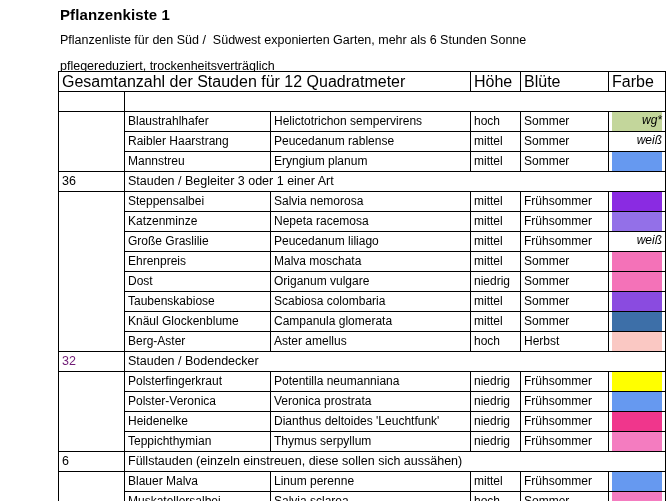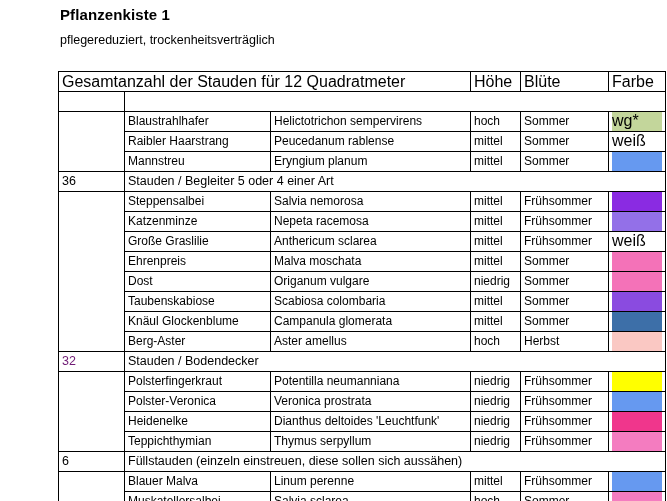--- a/index.html
+++ b/index.html
@@ -111,32 +111,34 @@
   td.farbe-cell {
     text-align: center;
     padding: 0;
   }
   td.farbe-cell .swatch {
     display: block;
     width: 100%;
     height: 100%;
     min-height: 17px;
     line-height: 17px;
-    text-align: left;
-    font-size: 16px;
+    text-align: right;
+    font-size: 12px;
+    font-style: italic;
   }
   .hoehe-cell, .bluete-cell { font-size: 12px; }
 </style>
 </head>
 <body>
 
 <div id="page">
 
   <div id="heading-block">
     <div id="doc-title">Pflanzenkiste 1</div>
+    <div class="subtitle-line">Pflanzenliste für den Süd /  Südwest exponierten Garten, mehr als 6 Stunden Sonne</div>
     <div class="subtitle-line">pflegereduziert, trockenheitsverträglich</div>
   </div>
 
   <table id="plant-table">
     <colgroup>
       <col class="c-count">
         <col class="c-common">
         <col class="c-bot">
       <col class="c-hoehe">
         <col class="c-bluete">
@@ -176,21 +178,21 @@
           <td class="common-cell">Mannstreu</td>
           <td class="bot-cell">Eryngium planum</td>
           <td class="hoehe-cell">mittel</td>
           <td class="bluete-cell">Sommer</td>
           <td class="farbe-cell">
             <span class="swatch" style="background: rgb(102, 153, 240);"></span>
           </td>
         </tr>
         <tr class="group-row g-pink">
           <td class="group-count">36</td>
-          <td class="group-label" colspan="5">Stauden / Begleiter 5 oder 4 einer Art</td>
+          <td class="group-label" colspan="5">Stauden / Begleiter 3 oder 1 einer Art</td>
         </tr>
         <tr class="data-row">
           <td class="count-blank" rowspan="8"></td>
           <td class="common-cell">Steppensalbei</td>
           <td class="bot-cell">Salvia nemorosa</td>
           <td class="hoehe-cell">mittel</td>
           <td class="bluete-cell">Frühsommer</td>
           <td class="farbe-cell">
             <span class="swatch" style="background: rgb(138, 43, 226);"></span>
           </td>
@@ -199,21 +201,21 @@
           <td class="common-cell">Katzenminze</td>
           <td class="bot-cell">Nepeta racemosa</td>
           <td class="hoehe-cell">mittel</td>
           <td class="bluete-cell">Frühsommer</td>
           <td class="farbe-cell">
             <span class="swatch" style="background: rgb(147, 112, 232);"></span>
           </td>
         </tr>
         <tr class="data-row">
           <td class="common-cell">Große Graslilie</td>
-          <td class="bot-cell">Anthericum sclarea</td>
+          <td class="bot-cell">Peucedanum liliago</td>
           <td class="hoehe-cell">mittel</td>
           <td class="bluete-cell">Frühsommer</td>
           <td class="farbe-cell">
             <span class="swatch" style="background: rgb(255, 255, 255);">weiß</span>
           </td>
         </tr>
         <tr class="data-row">
           <td class="common-cell">Ehrenpreis</td>
           <td class="bot-cell">Malva moschata</td>
           <td class="hoehe-cell">mittel</td>

